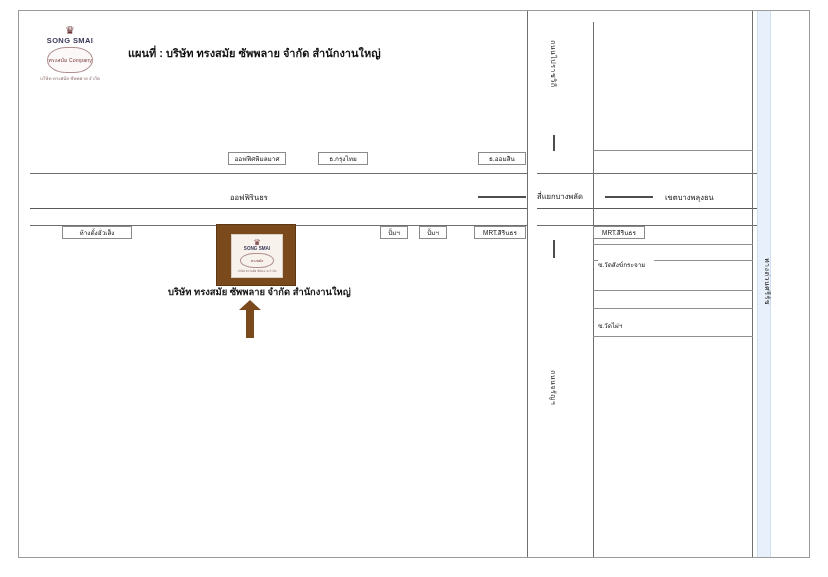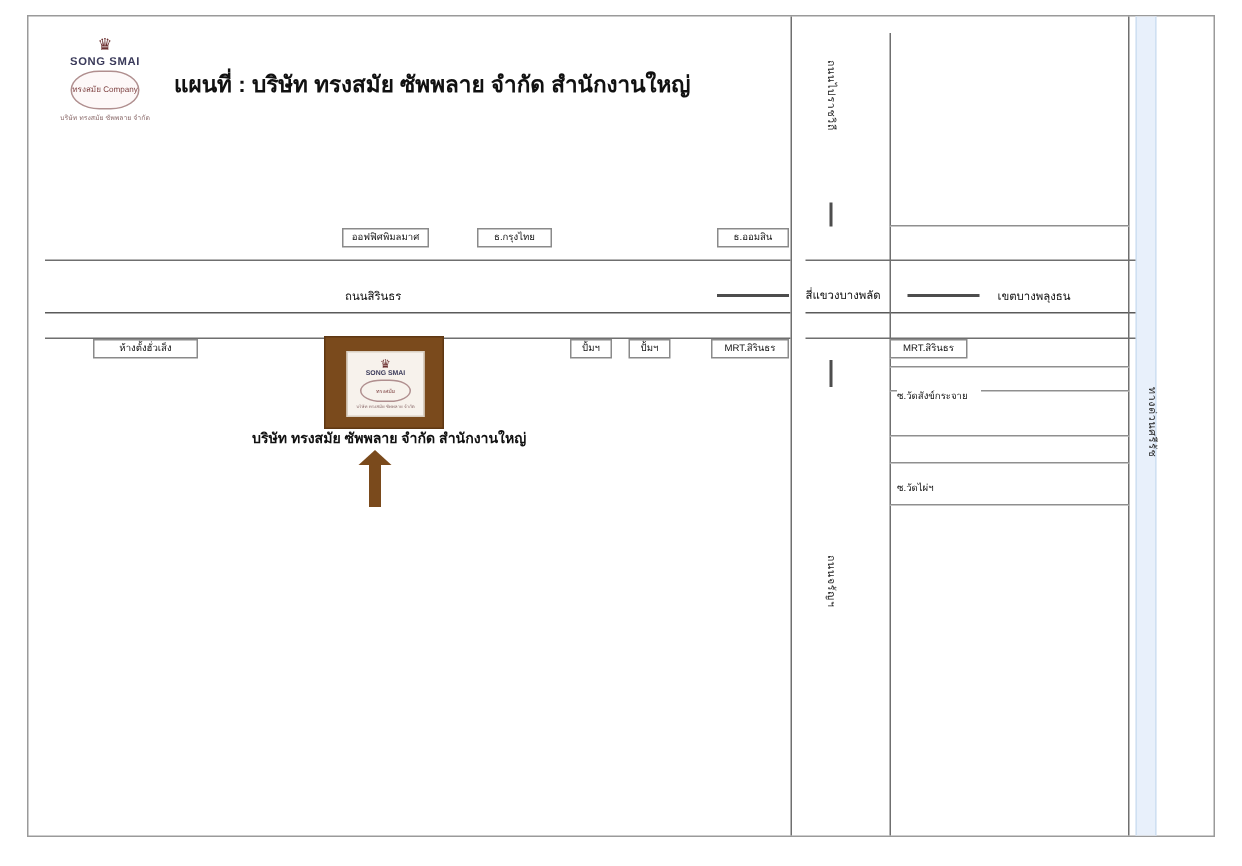--- a/index.html
+++ b/index.html
@@ -51,21 +51,21 @@
   .logo .sub {
     font-size: 4.6px; color: #8a6a6a; margin-top: 2px;
   }
 
   .hdr-line1, .hdr-line2 {
     position: absolute;
     font-size: 8.6px; color: #111;
     white-space: nowrap;
     font-weight: bold;
   }
-  .hdr-line1 { left: 116px; top: 44px; font-size: 15px; }
+  .hdr-line1 { left: 128px; top: 44px; font-size: 11px; }
   .hdr-line2 { left: 120px; top: 68px; font-size: 8px; }
 
   
   .road-h {
     position: absolute;
     background: #6f6f6f;
     height: 1px;
   }
   .road-v {
     position: absolute;
@@ -220,22 +220,22 @@
   <div class="blockbox" style="left:593px; top:244px; width:160px; height:1px; border-width:1px 0 0 0;"></div>
   <div class="blockbox" style="left:593px; top:260px; width:160px; height:1px; border-width:1px 0 0 0;"></div>
   <div class="blockbox" style="left:593px; top:290px; width:160px; height:1px; border-width:1px 0 0 0;"></div>
   <div class="blockbox" style="left:593px; top:308px; width:160px; height:1px; border-width:1px 0 0 0;"></div>
   <div class="blockbox" style="left:593px; top:336px; width:160px; height:1px; border-width:1px 0 0 0;"></div>
 
   <div class="vlabel" style="left:548px; top:40px;">ถนนไปราชวิถี</div>
   <div class="vlabel" style="left:548px; top:370px;">ถนนจรัญฯ</div>
   <div class="vlabel" style="left:762px; top:258px;">ทางด่วนศรีรัช</div>
 
-  <div class="hlabel" style="left:230px; top:191px;">ถนนสิรินธร</div>
-  <div class="hlabel" style="left:537px; top:190px;">สี่แขวงบางพลัด</div>
+  <div class="hlabel" style="left:230px; top:191px;">ออฟฟิรินธร</div>
+  <div class="hlabel" style="left:537px; top:190px;">สี่แยกบางพลัด</div>
   <div class="hlabel" style="left:665px; top:191px;">เขตบางพลุงธน</div>
 
   <div class="boxlabel" style="left:228px; top:152px; width:58px;">ออฟฟิศพิมลมาศ</div>
   <div class="boxlabel" style="left:318px; top:152px; width:50px;">ธ.กรุงไทย</div>
   <div class="boxlabel" style="left:478px; top:152px; width:48px;">ธ.ออมสิน</div>
 
   <div class="boxlabel" style="left:62px; top:226px; width:70px;">ห้างตั้งฮั่วเส็ง</div>
   <div class="boxlabel" style="left:380px; top:226px; width:28px;">ปั้มฯ</div>
   <div class="boxlabel" style="left:419px; top:226px; width:28px;">ปั้มฯ</div>
   <div class="boxlabel" style="left:474px; top:226px; width:52px;">MRT.สิรินธร</div>

